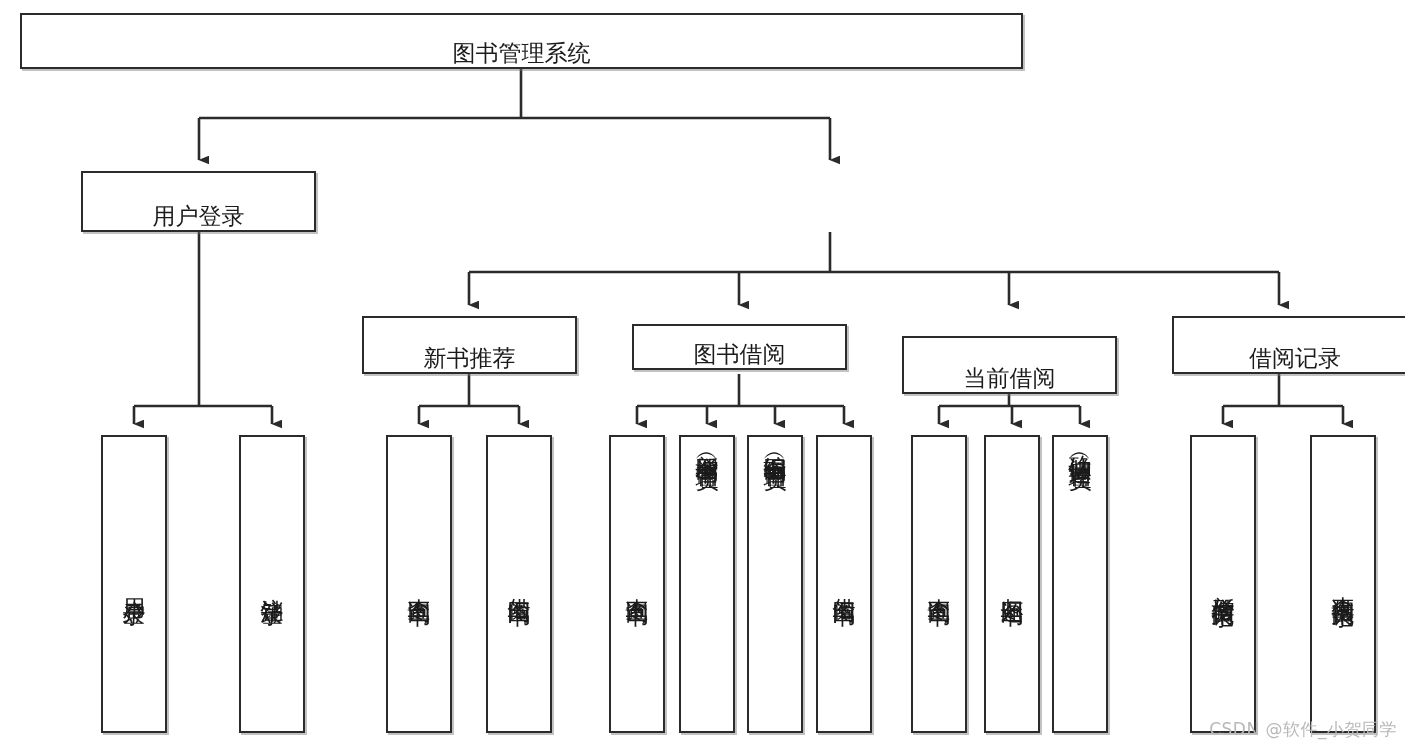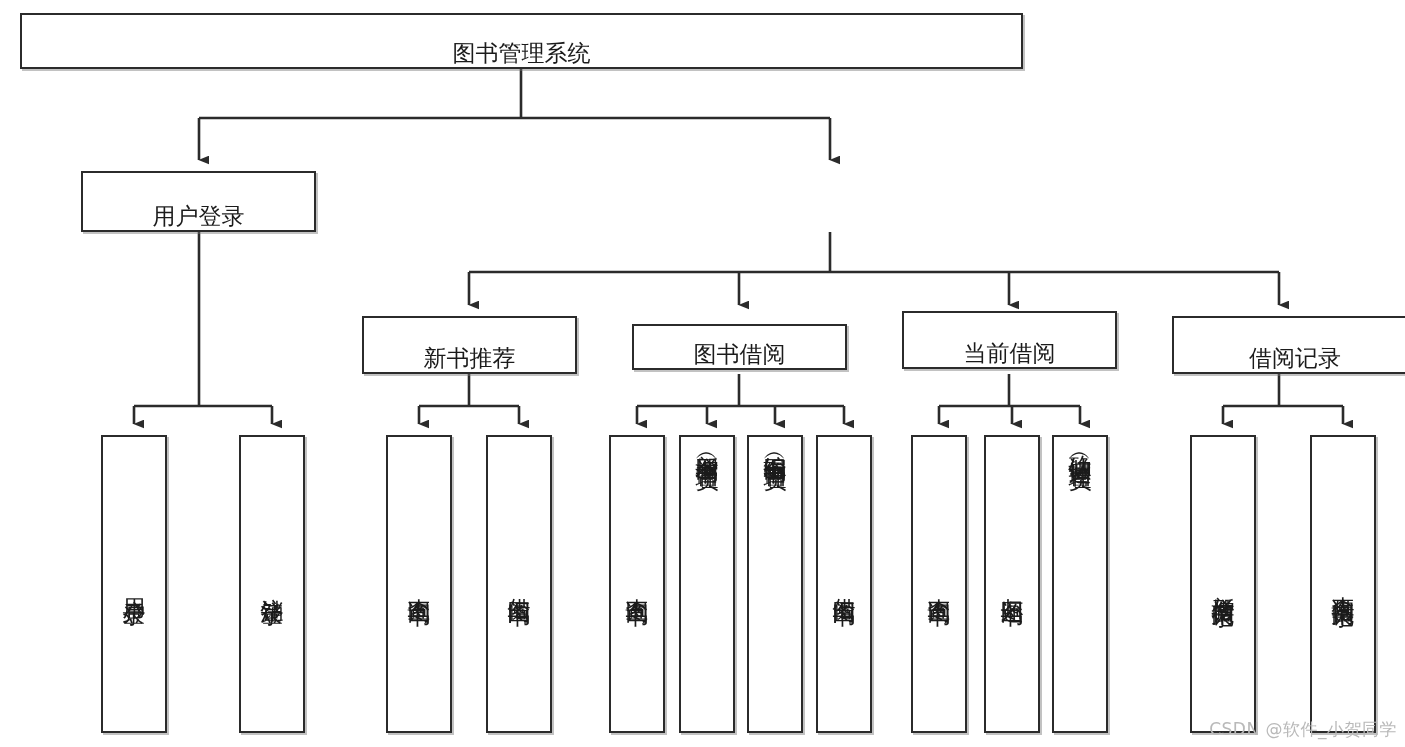--- a/index.html
+++ b/index.html
@@ -130,21 +130,21 @@
 
 
   <div class="node-box" style="left:362px; top:316px; width:215px; height:58px;">
     <span class="node-label h-label">新书推荐</span>
   </div>
 
   <div class="node-box" style="left:632px; top:316px; width:215px; height:46px;margin-top:8px;">
     <span class="node-label h-label">图书借阅</span>
   </div>
 
-  <div class="node-box" style="left:902px; top:311px; width:215px; height:58px;">
+  <div class="node-box" style="left:902px; top:336px; width:215px; height:58px;">
     <span class="node-label h-label">当前借阅</span>
   </div>
 
   <div class="node-box" style="left:1172px; top:316px; width:246px; height:58px;">
     <span class="node-label h-label">借阅记录</span>
   </div>
 
   <div class="node-box" style="left:101px; top:435px; width:66px; height:298px; align-items:center;">
     <span class="node-label v-label">用户登录</span>
   </div>

